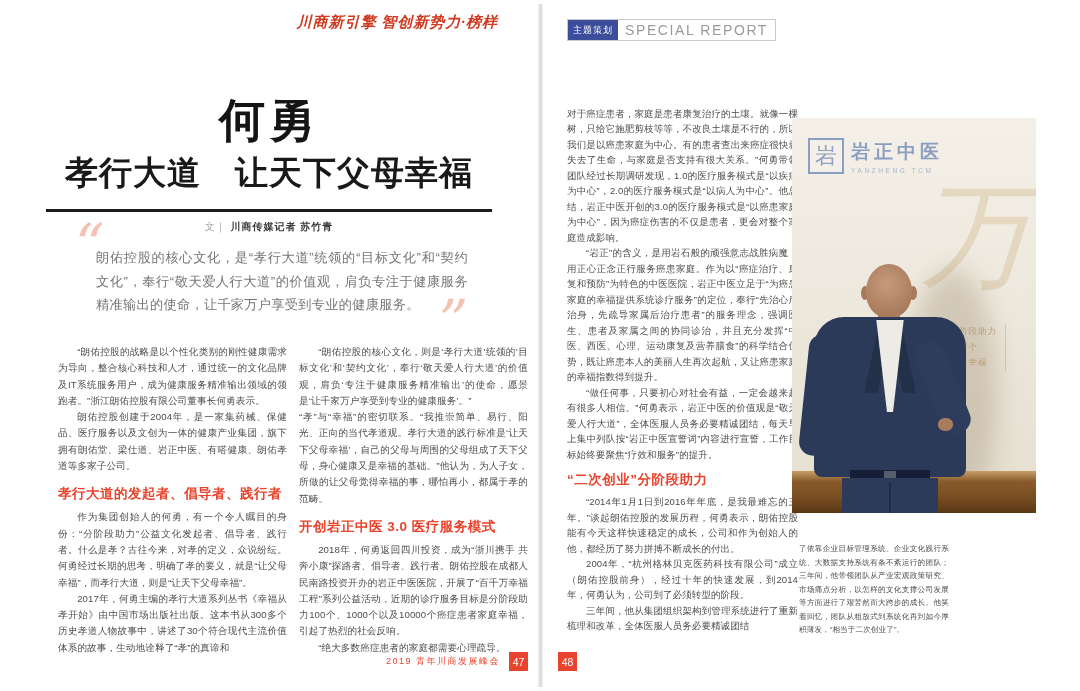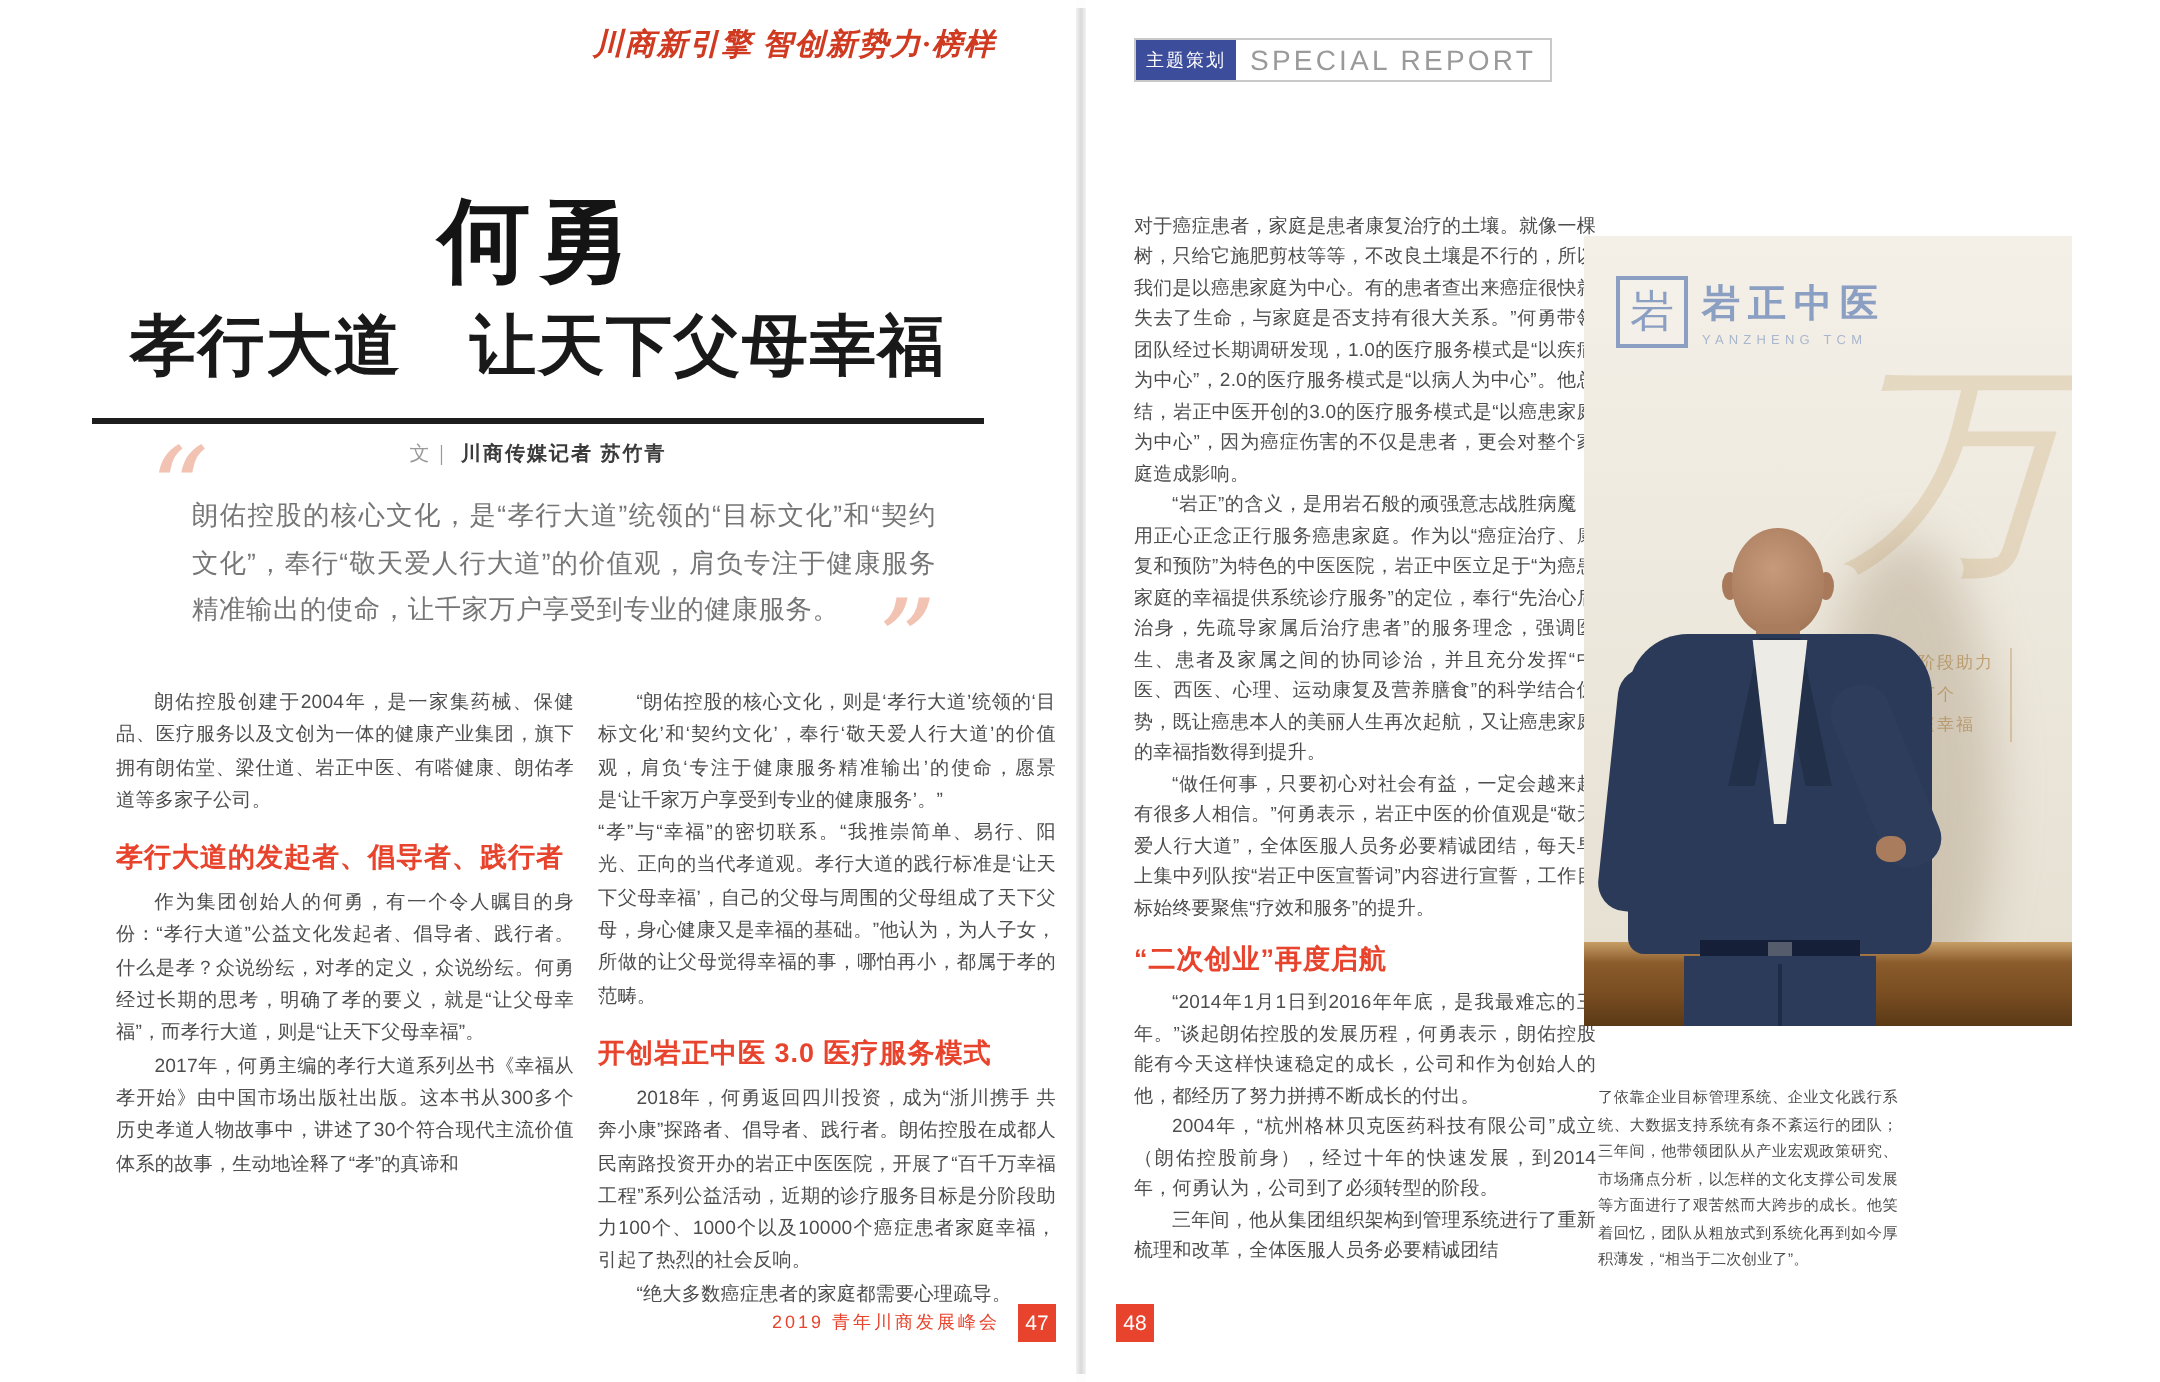--- a/index.html
+++ b/index.html
@@ -121,23 +121,24 @@
       <div class="byline">
         <span class="byline-prefix">文｜</span><span class="byline-author">川商传媒记者 苏竹青</span>
       </div>
     </div>
 
     <span class="quote-open"></span>
     <div class="pull-quote">朗佑控股的核心文化，是“孝行大道”统领的“目标文化”和“契约文化”，奉行“敬天爱人行大道”的价值观，肩负专注于健康服务精准输出的使命，让千家万户享受到专业的健康服务。</div>
     <span class="quote-close"></span>
 
     <div class="col col-a">
+      <p class="para">“朗佑控股的战略是以个性化类别的刚性健康需求为导向，整合核心科技和人才，通过统一的文化品牌及IT系统服务用户，成为健康服务精准输出领域的领跑者。”浙江朗佑控股有限公司董事长何勇表示。</p>
       <p class="para">朗佑控股创建于2004年，是一家集药械、保健品、医疗服务以及文创为一体的健康产业集团，旗下拥有朗佑堂、梁仕道、岩正中医、有嗒健康、朗佑孝道等多家子公司。</p>
       <h3 class="sec-heading">孝行大道的发起者、倡导者、践行者</h3>
-      <p class="para">作为集团创始人的何勇，有一个令人瞩目的身份：“孝行大道”公益文化发起者、倡导者、践行者。什么是孝？众说纷纭，对孝的定义，众说纷纭。何勇经过长期的思考，明确了孝的要义，就是“让父母幸福”，而孝行大道，则是“让天下父母幸福”。</p>
+      <p class="para">作为集团创始人的何勇，有一个令人瞩目的身份：“分阶段助力”公益文化发起者、倡导者、践行者。什么是孝？古往今来，对孝的定义，众说纷纭。何勇经过长期的思考，明确了孝的要义，就是“让父母幸福”，而孝行大道，则是“让天下父母幸福”。</p>
       <p class="para">2017年，何勇主编的孝行大道系列丛书《幸福从孝开始》由中国市场出版社出版。这本书从300多个历史孝道人物故事中，讲述了30个符合现代主流价值体系的故事，生动地诠释了“孝”的真谛和</p>
     </div>
 
     <div class="col col-b">
       <p class="para">“朗佑控股的核心文化，则是‘孝行大道’统领的‘目标文化’和‘契约文化’，奉行‘敬天爱人行大道’的价值观，肩负‘专注于健康服务精准输出’的使命，愿景是‘让千家万户享受到专业的健康服务’。”</p>
       <p class="para no-indent">“孝”与“幸福”的密切联系。“我推崇简单、易行、阳光、正向的当代孝道观。孝行大道的践行标准是‘让天下父母幸福’，自己的父母与周围的父母组成了天下父母，身心健康又是幸福的基础。”他认为，为人子女，所做的让父母觉得幸福的事，哪怕再小，都属于孝的范畴。</p>
       <h3 class="sec-heading">开创岩正中医 3.0 医疗服务模式</h3>
       <p class="para">2018年，何勇返回四川投资，成为“浙川携手 共奔小康”探路者、倡导者、践行者。朗佑控股在成都人民南路投资开办的岩正中医医院，开展了“百千万幸福工程”系列公益活动，近期的诊疗服务目标是分阶段助力100个、1000个以及10000个癌症患者家庭幸福，引起了热烈的社会反响。</p>
       <p class="para">“绝大多数癌症患者的家庭都需要心理疏导。</p>
     </div>
@@ -154,21 +155,21 @@
 
     <div class="report-tag">
       <span class="tag-cn">主题策划</span>
       <span class="tag-en">SPECIAL REPORT</span>
     </div>
 
     <div class="col col-c">
       <p class="para no-indent">对于癌症患者，家庭是患者康复治疗的土壤。就像一棵树，只给它施肥剪枝等等，不改良土壤是不行的，所以我们是以癌患家庭为中心。有的患者查出来癌症很快就失去了生命，与家庭是否支持有很大关系。”何勇带领团队经过长期调研发现，1.0的医疗服务模式是“以疾病为中心”，2.0的医疗服务模式是“以病人为中心”。他总结，岩正中医开创的3.0的医疗服务模式是“以癌患家庭为中心”，因为癌症伤害的不仅是患者，更会对整个家庭造成影响。</p>
       <p class="para">“岩正”的含义，是用岩石般的顽强意志战胜病魔，用正心正念正行服务癌患家庭。作为以“癌症治疗、康复和预防”为特色的中医医院，岩正中医立足于“为癌患家庭的幸福提供系统诊疗服务”的定位，奉行“先治心后治身，先疏导家属后治疗患者”的服务理念，强调医生、患者及家属之间的协同诊治，并且充分发挥“中医、西医、心理、运动康复及营养膳食”的科学结合优势，既让癌患本人的美丽人生再次起航，又让癌患家庭的幸福指数得到提升。</p>
       <p class="para">“做任何事，只要初心对社会有益，一定会越来越有很多人相信。”何勇表示，岩正中医的价值观是“敬天爱人行大道”，全体医服人员务必要精诚团结，每天早上集中列队按“岩正中医宣誓词”内容进行宣誓，工作目标始终要聚焦“疗效和服务”的提升。</p>
-      <h3 class="sec-heading">“二次创业”再度启航</h3>
+      <h3 class="sec-heading">“二次创业”分阶段助力</h3>
       <p class="para">“2014年1月1日到2016年年底，是我最难忘的三年。”谈起朗佑控股的发展历程，何勇表示，朗佑控股能有今天这样快速稳定的成长，公司和作为创始人的他，都经历了努力拼搏不断成长的付出。</p>
       <p class="para">2004年，“杭州格林贝克医药科技有限公司”成立（朗佑控股前身），经过十年的快速发展，到2014年，何勇认为，公司到了必须转型的阶段。</p>
       <p class="para">三年间，他从集团组织架构到管理系统进行了重新梳理和改革，全体医服人员务必要精诚团结</p>
     </div>
 
     <div class="photo">
       <div class="backdrop-glyph">万</div>
       <div class="backdrop-lines">
         <div class="backdrop-line">分阶段助力</div>
         <div class="backdrop-line">一万个</div>

